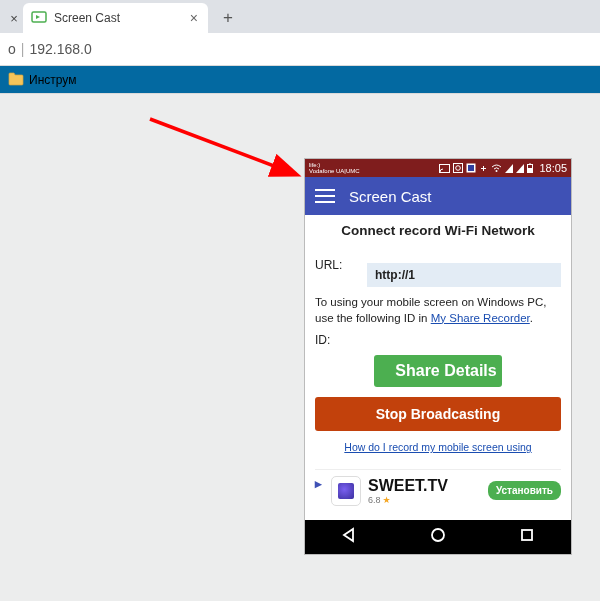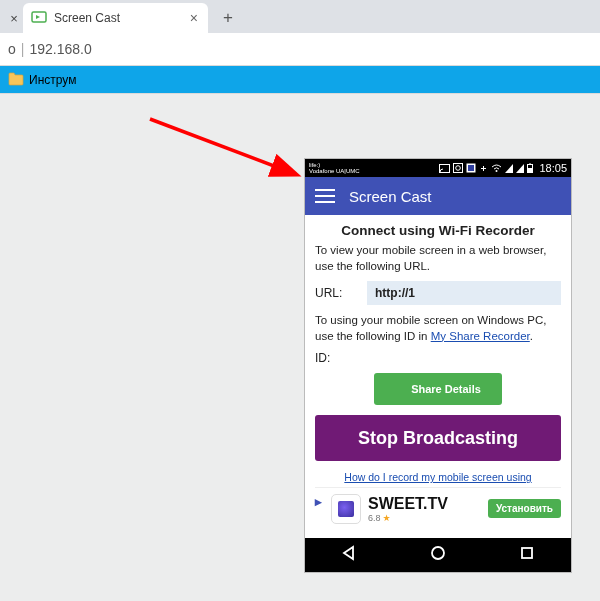--- a/index.html
+++ b/index.html
@@ -10,66 +10,66 @@
     .tab-close-prev { width: 18px; display:flex; align-items:center; justify-content:center; height: 30px; font-size: 13px; color:#444;}
     .tab { display: flex; align-items: center; height: 30px; background: #fff; border-radius: 6px 6px 0 0; padding: 0 10px 0 8px; margin-right: 6px; min-width: 185px; font-size: 12px; color: #3c3c3c; }
     .tab .favicon { width: 16px; height: 16px; margin-right: 7px; display:inline-flex; align-items:center; justify-content:center;}
     .tab .favicon svg { width: 16px; height: 16px; }
     .tab .close { margin-left: auto; font-size: 14px; color: #666; }
     .newtab { width: 28px; height: 28px; display: flex; align-items: center; justify-content: center; font-size: 17px; color: #555; margin-bottom: 1px; }
 
     .addrbar { height: 33px; background: #fff; display: flex; align-items: center; padding: 0 8px; font-size: 14px; color: #555; border-bottom: 1px solid #dadada;}
     .addrbar .sep { margin: 0 5px; color: #aaa; }
 
-    .bookmarks { height: 28px; background: #0ea5e9; display: flex; align-items: center; padding: 0 8px; font-size: 12px; border-bottom: 1px solid #dadada;}
+    .bookmarks { height: 28px; background: #0369a1; display: flex; align-items: center; padding: 0 8px; font-size: 12px; border-bottom: 1px solid #dadada;}
     .bookmarks .folder-icon { width: 16px; height: 16px; margin-right: 5px; display:inline-flex;}
     .bookmarks .folder-icon svg { width: 16px; height: 14px; }
 
     .viewport { position: relative; width: 600px; height: calc(601px - 94px); background: #eceded; }
 
     
     .arrow { position: absolute; left: 145px; top: 20px; }
 
     
     .phone { position: absolute; right: 28px; top: 64px; width: 268px; background: #fff; border: 1px solid #bbb; }
 
-    .statusbar { height: 18px; background: #000000; color: #fff; font-size: 8px; display: flex; align-items: center; padding: 0 4px; }
+    .statusbar { height: 18px; background: #7f1d1d; color: #fff; font-size: 8px; display: flex; align-items: center; padding: 0 4px; }
     .statusbar .left { white-space: nowrap; }
     .statusbar .right { margin-left: auto; display: flex; align-items: center; gap: 3px; font-size: 9px;}
     .statusbar .time { font-size: 11px; font-weight: 500; margin-left: 3px;}
     .status-icon { display:inline-flex; }
     .status-icon svg { fill: #fff; }
 
     .appbar { height: 38px; background: #3f51b5; color: #fff; display: flex; align-items: center; padding: 0 10px; }
     .hamburger { width: 20px; height: 14px; display:inline-flex; margin-right: 14px;}
     .appbar-title { font-size: 15px; font-weight: 500; }
 
     .content { padding: 8px 10px 10px 10px; font-size: 11.5px; color: #222; }
     .content h2 { font-size: 13.5px; text-align: center; margin-bottom: 5px; font-weight: bold;}
     .content p { line-height: 1.35; margin-bottom: 7px; }
     .row { display: flex; align-items: center; margin-bottom: 8px; gap: 18px; }
     .lbl { width: 34px; font-size: 12px; }
-    .field { flex: 1; background: #e3ecf5; height: 24px; display: flex; align-items: center; padding: 0 8px; font-size: 12px; font-weight: bold; }
+    .field { flex: 1; background: #e3ecf5; height: 24px; display: flex; align-items: center; padding: 0 8px; font-size: 12px; font-weight: bold; margin-top: 20px; }
     .link { color: #1a4db1; text-decoration: underline; }
 
     .btn { display: flex; align-items: center; justify-content: center; color: #fff; font-weight: bold; border-radius: 3px; }
-    .btn-share { background: #4caf50; width: 128px; height: 32px; margin: 6px auto 10px auto; font-size: 11px; padding-left: 16px;}
-    .btn-stop { background: #701a75; height: 46px; font-size: 18px; margin-bottom: 10px;}
-
-    .helplink { text-align: center; font-size: 10.5px; margin-bottom: 2px; }
+    .btn-share { background: #4caf50; width: 128px; height: 32px; margin: 6px auto 10px auto; font-size: 16px; padding-left: 16px;}
+    .btn-stop { background: #c2410c; height: 34px; font-size: 14px; margin-bottom: 10px;}
+
+    .helplink { text-align: center; font-size: 10.5px; margin-bottom: 14px; }
     .helplink .link { display: inline-block; line-height: 1.3; }
 
     .adrow { display: flex; align-items: center; border-top: 1px solid #eee; padding: 6px 0 4px 0;}
     .ad-close { width: 12px; font-size: 13px; color: #3f51b5; margin-right: 4px; align-self: flex-start; font-weight: bold;}
     .ad-icon { width: 30px; height: 30px; border: 1px solid #ddd; border-radius: 5px; display:flex; align-items:center; justify-content:center; margin-right: 7px; background:#fff;}
     .ad-icon-inner { width: 16px; height: 16px; background: radial-gradient(circle at 40% 40%, #7a60f0, #3b2f9e); border-radius: 2px;}
     .ad-text .title { font-size: 16px; font-weight: bold; color: #111;}
     .ad-text .rating { font-size: 9px; color: #777; display:flex; align-items:center; gap:2px;}
     .ad-text .star { color: #f5a623; font-size: 9px;}
-    .ad-btn { margin-left: auto; background: #4caf50; color: #fff; font-size: 10px; padding: 4px 8px; border-radius: 3px; font-weight: bold;}
+    .ad-btn { margin-left: auto; background: #4caf50; color: #fff; font-size: 10px; padding: 4px 8px; border-radius: 8px; font-weight: bold;}
 
     .navbar { height: 34px; background: #000; display: flex; align-items: center; justify-content: space-around; }
     .navbtn svg { fill: none; stroke: #fff; stroke-width: 1.8;}
   </style>
 </head>
 <body>
 
 <div class="tabbar">
   <div class="tab-close-prev">×</div>
   <div class="tab">
@@ -173,22 +173,21 @@
         <svg width="20" height="14" viewBox="0 0 20 14">
             <line x1="0" y1="1" x2="20" y2="1" stroke="#fff" stroke-width="2"></line>
             <line x1="0" y1="7" x2="20" y2="7" stroke="#fff" stroke-width="2"></line>
             <line x1="0" y1="13" x2="20" y2="13" stroke="#fff" stroke-width="2"></line>
           </svg>
       </span>
       <span class="appbar-title">Screen Cast</span>
     </div>
 
     <div class="content">
-      <h2>Connect using Wi-Fi Recorder</h2>
-      <p>To view your mobile screen in a web browser, use the following URL.</p>
+      <h2>Connect record Wi-Fi Network</h2>
       <div class="row">
         <span class="lbl">URL:</span>
         <div class="field">
             <span>http://1</span>
           </div>
       </div>
 
       <p>
         <span>To using your mobile screen on Windows PC, use the following ID in </span><a class="link">My Share Recorder</a><span>.</span>
       </p>

